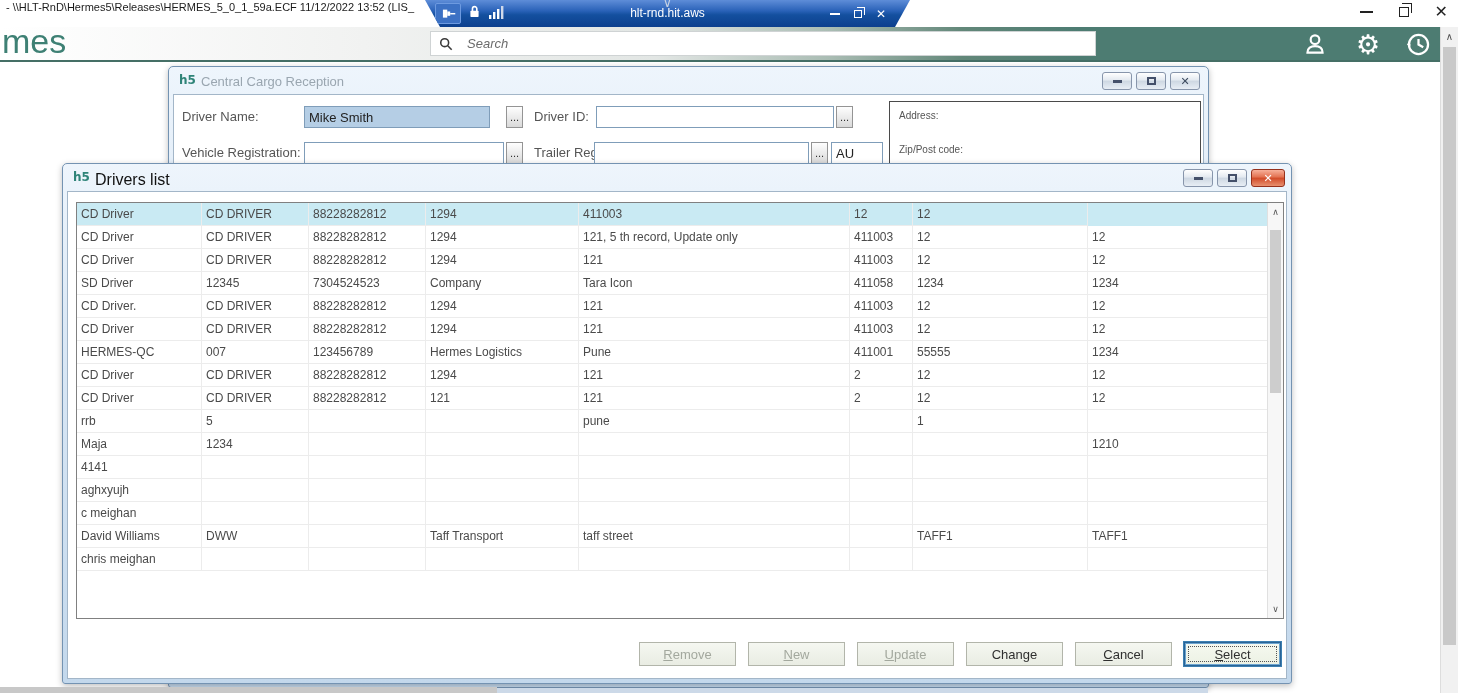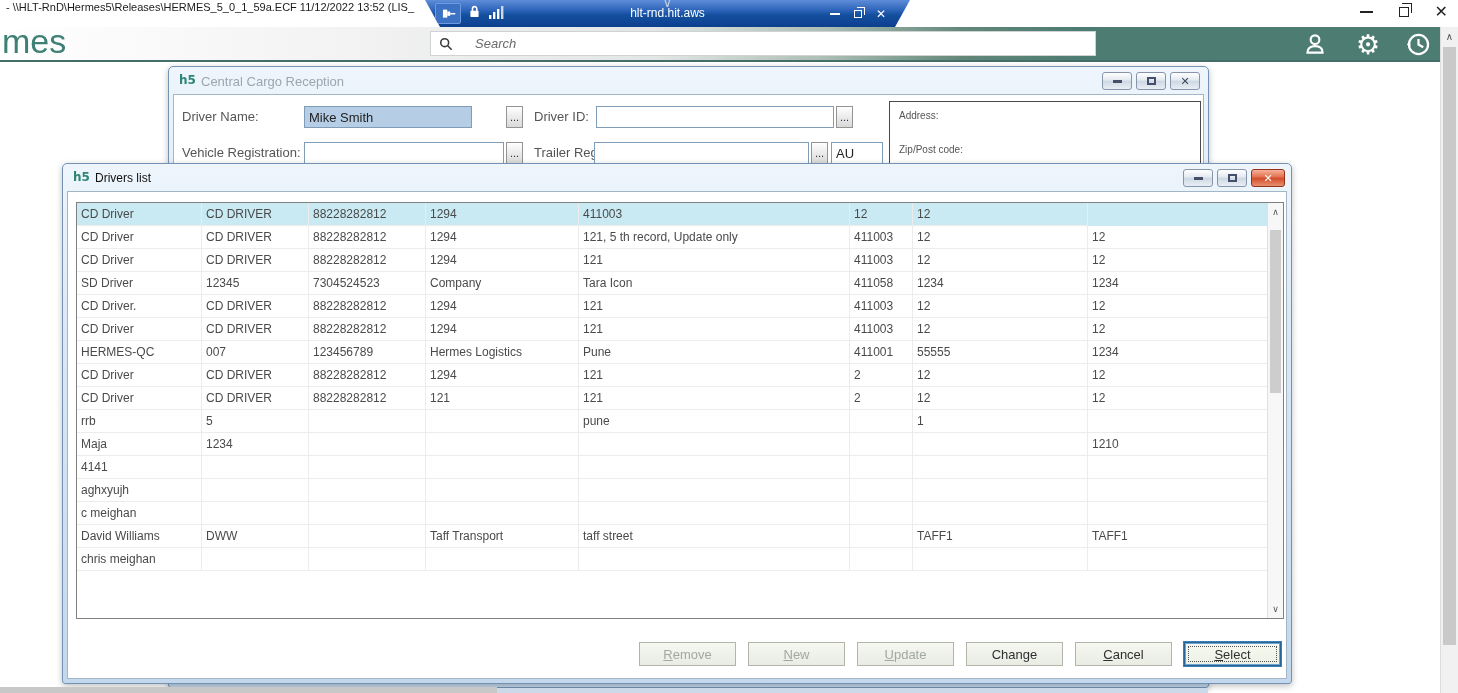--- a/index.html
+++ b/index.html
@@ -30,36 +30,36 @@
   .rdp-title { position:absolute; left:0; right:0; top:0; line-height:26px; text-align:center; font-size:12px; }
   .rdp-controls { position:absolute; right:24px; top:0; height:27px; display:flex; gap:14px; align-items:center; }
   .rdp-min { display:block; width:10px; height:2px; background:#fff; }
   .rdp-restore { position:relative; display:block; width:8px; height:8px; border:1px solid #fff; }
   .rdp-restore::before { content:''; position:absolute; left:2px; top:-4px; width:7px; height:7px; border:1px solid #fff; border-left:none; border-bottom:none; }
   .rdp-close { font-family:"DejaVu Sans",sans-serif; font-size:12px; font-weight:bold; }
 
   
   .search-box { position:absolute; left:430px; top:31px; width:666px; height:25px; background:#fff; border:1px solid #cfd3d4; z-index:2; }
   .search-box svg { position:absolute; left:8px; top:5px; }
-  .search-box input { position:absolute; left:16px; top:0; width:100%; height:100%; border:none; outline:none; background:transparent; padding-left:28px; font-size:13px; font-style:italic; color:#333; font-family:"Liberation Sans",sans-serif; }
+  .search-box input { position:absolute; left:8px; top:0; width:100%; height:100%; border:none; outline:none; background:transparent; padding-left:28px; font-size:13px; font-style:italic; color:#333; font-family:"Liberation Sans",sans-serif; }
   .search-box input::placeholder { color:#6b6b6b; font-style:italic; }
   .hdr-icon { position:absolute; top:30px; width:30px; height:28px; display:flex; align-items:center; justify-content:center; z-index:2; cursor:pointer; }
   .gear-glyph { color:#fff; font-size:27px; line-height:27px; font-family:"DejaVu Sans",sans-serif; }
 
   
   .app-scrollbar { position:absolute; left:1440px; top:27px; width:18px; height:666px; background:#f1f1f1; border-left:1px solid #dddddd; z-index:6; }
   .app-scrollbar .arrow { position:absolute; left:0; width:100%; text-align:center; font-size:10px; color:#505050; font-family:"DejaVu Sans",sans-serif; }
   .app-scrollbar .thumb { position:absolute; left:2px; right:2px; top:20px; height:598px; background:#c9c9c9; }
 
   
   .aero { position:absolute; border:1px solid #7493b2; border-radius:5px 5px 3px 3px;
     background:linear-gradient(180deg,#eef5fc 0%,#dce9f6 30%,#c3d8ec 100%); box-shadow:0 2px 6px rgba(0,0,0,.25); }
   .titlebar { position:relative; height:26px; }
   .titlebar .h5 { position:absolute; left:10px; top:6px; color:#2f8478; font-weight:700; font-size:12px; font-family:"DejaVu Sans",sans-serif; }
-  .titlebar .wtitle { position:absolute; left:32px; top:7px; font-size:12px; }
+  .titlebar .wtitle { position:absolute; left:32px; top:7px; font-size:16px; }
   .wctrl { position:absolute; top:5px; display:flex; gap:4px; }
   .wbtn { width:30px; height:18px; border:1px solid #8795ab; border-radius:3px; display:flex; align-items:center; justify-content:center;
     background:linear-gradient(180deg,#ffffff 0%,#e3e9f0 45%,#cdd7e2 50%,#e8eef5 100%); color:#3c4a5e; cursor:pointer; }
   .wbtn .minbar { width:9px; height:3px; background:#44506a; }
   .wbtn .maxsq { width:9px; height:8px; border:2px solid #44506a; }
   .wbtn .xg { font-family:"DejaVu Sans",sans-serif; font-size:11px; font-weight:bold; }
   .wbtn.red { width:34px; background:linear-gradient(180deg,#f7b09a 0%,#e2704f 45%,#d14a28 50%,#e8906f 100%); border-color:#96311c; color:#fff; }
   .client { position:absolute; background:#fff; border:1px solid #a3b6c8; }
 
   
@@ -198,21 +198,21 @@
         <span class="wbtn">
             <span class="maxsq"></span>
           </span>
         <span class="wbtn">
             <span class="xg">✕</span>
           </span>
       </div>
     </div>
     <div class="client">
       <span class="fld-label" style="left:8px;top:14px">Driver Name:</span>
-      <input class="fld-input sel" style="left: 130px; top: 11px; width: 168px;" value="Mike Smith">
+      <input class="fld-input sel" style="left: 130px; top: 11px; width: 186px;" value="Mike Smith">
       <button class="dots-btn" style="left:332px;top:11px">...</button>
       <span class="fld-label" style="left:360px;top:14px">Driver ID:</span>
       <input class="fld-input" style="left: 422px; top: 11px; width: 238px;">
       <button class="dots-btn" style="left:662px;top:11px">...</button>
 
       <span class="fld-label" style="left:8px;top:50px">Vehicle Registration:</span>
       <input class="fld-input" style="left: 130px; top: 47px; width: 200px;">
       <button class="dots-btn" style="left:332px;top:47px">...</button>
       <span class="fld-label" style="left:360px;top:50px">Trailer Reg:</span>
       <input class="fld-input" style="left: 420px; top: 47px; width: 215px;">

